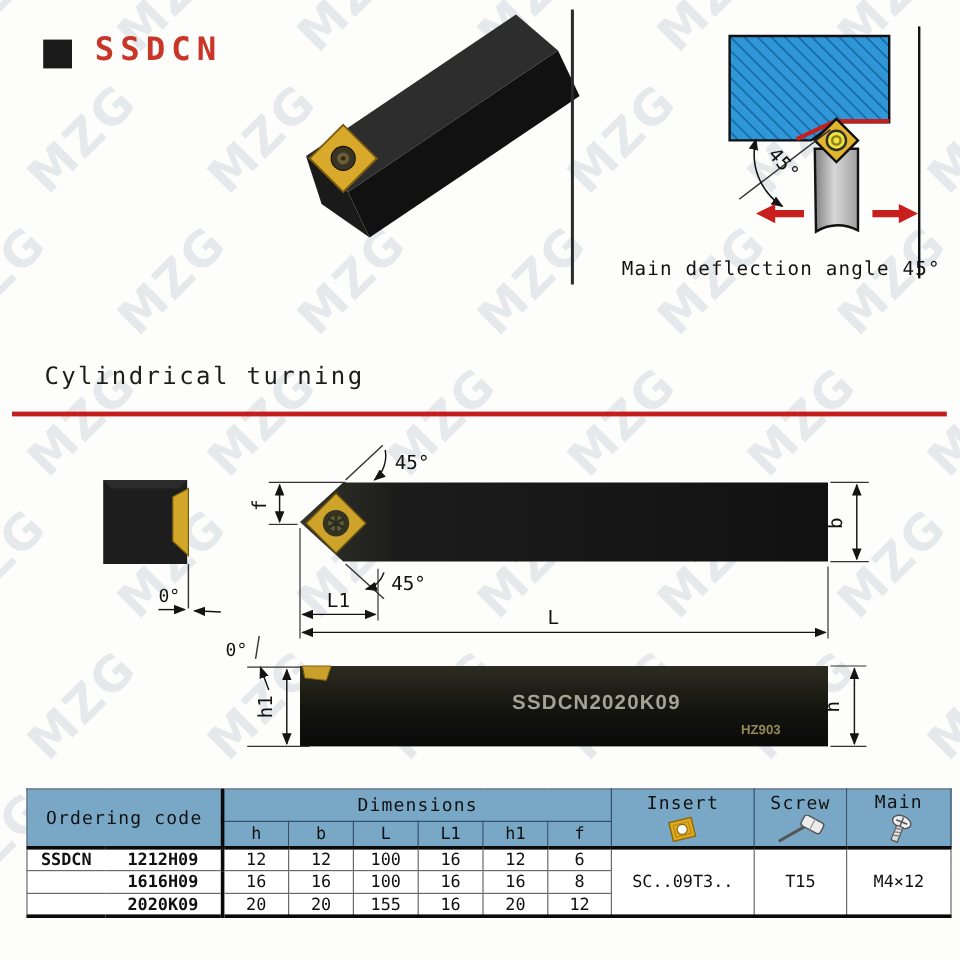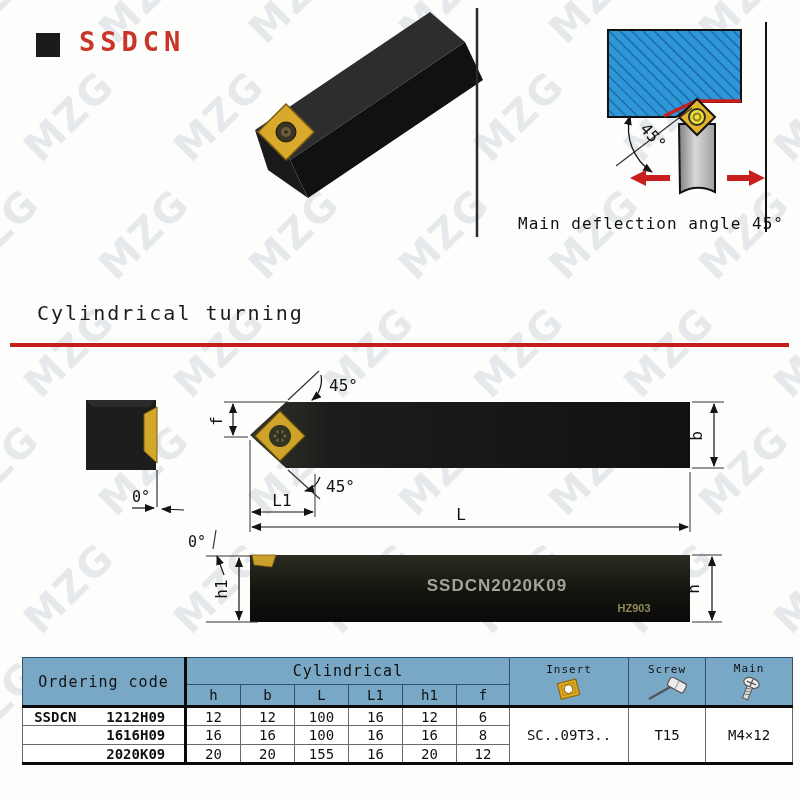--- a/index.html
+++ b/index.html
@@ -28,21 +28,21 @@
   table.spec td{border:1px solid #6a6a6a;text-align:center;padding:0;font-size:14px;background:#fff;}
   tr.hr1{height:27px;padding-left:48px;} tr.hr2{height:22px;} tr.dr{height:19px;}
   .big{font-size:15px;letter-spacing:1px;}
   .sub{font-size:14px;}
   .thR{border-right:3px solid #0a0a0a !important;}
   .hB{border-bottom:3px solid #0a0a0a !important;}
   td.brand{font-weight:bold;text-align:left;padding-left:5px;font-size:13px;border-right:none !important;}
   td.code{font-weight:bold;font-size:13px;text-align:left;padding-left:22px;border-left:none !important;}
   td.shade{background:#dcdcdc;}
   .hcell{display:flex;flex-direction:column;align-items:center;justify-content:center;gap:1px;}
-  .hcell span{font-size:11px;letter-spacing:1px;}
+  .hcell span{font-size:15px;letter-spacing:1px;}
 </style>
 </head>
 <body>
 
 <div id="page">
 
   <div id="watermark-layer">
       <span class="wm" style="left: -60px; top: -25px;">MZG</span>
       <span class="wm" style="left: 90px; top: -25px;">MZG</span>
       <span class="wm" style="left: 240px; top: -25px;">MZG</span>
@@ -242,21 +242,21 @@
           <col style="width:54px">
         <col style="width:54px">
           <col style="width:53px">
           <col style="width:119px">
         <col style="width:77px">
           <col style="width:87px">
       </colgroup>
       <tbody>
           <tr class="hr1">
         <th rowspan="2" colspan="2" class="thR hB big">Ordering code</th>
-        <th colspan="6" class="big">Cylindrical</th>
+        <th colspan="6" class="big">Dimensions</th>
         <th rowspan="2" class="hB">
           <div class="hcell">
             <span>Insert</span>
             <svg width="30" height="24">
               <g transform="rotate(-14 15 12)">
                 <rect x="5" y="4" width="19" height="16" fill="#e0a91e" stroke="#8a6a10" stroke-width="1.2"></rect>
                 <rect x="8" y="7" width="13" height="10" fill="none" stroke="#b68a14" stroke-width="1"></rect>
                 <circle cx="14.5" cy="12" r="4.2" fill="#ffffff" stroke="#8a6a10" stroke-width="1"></circle>
               </g>
             </svg>

